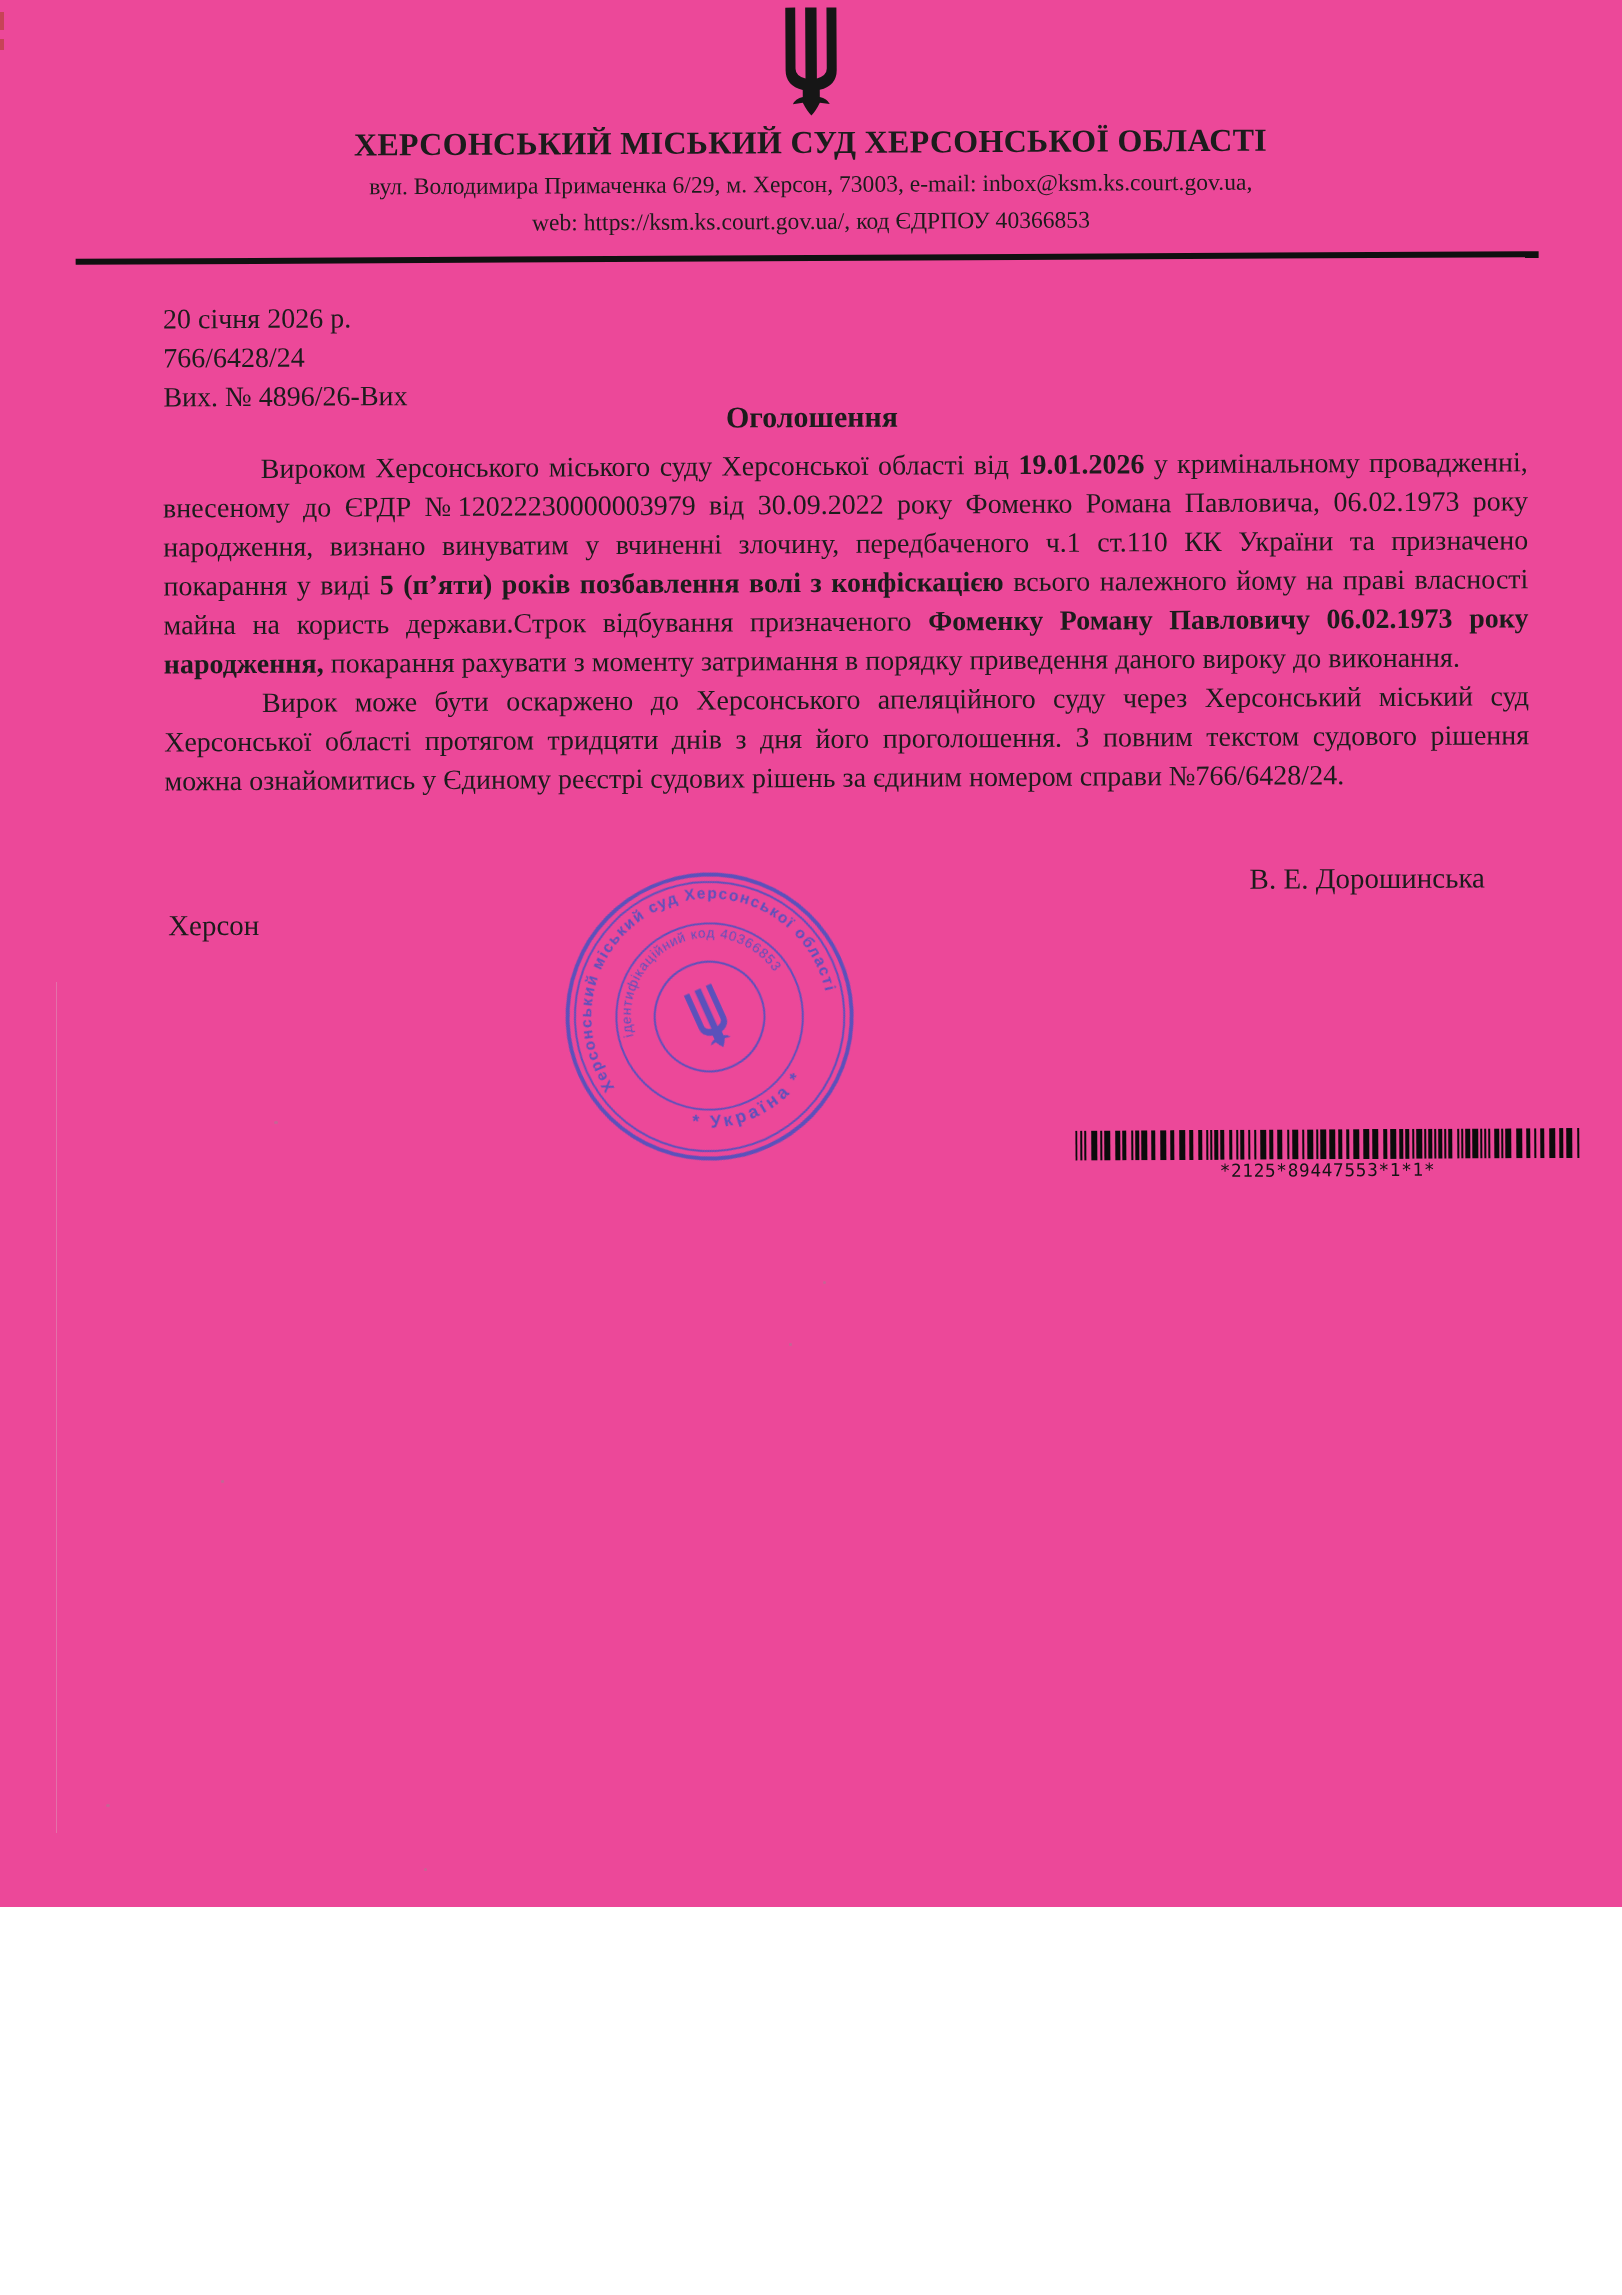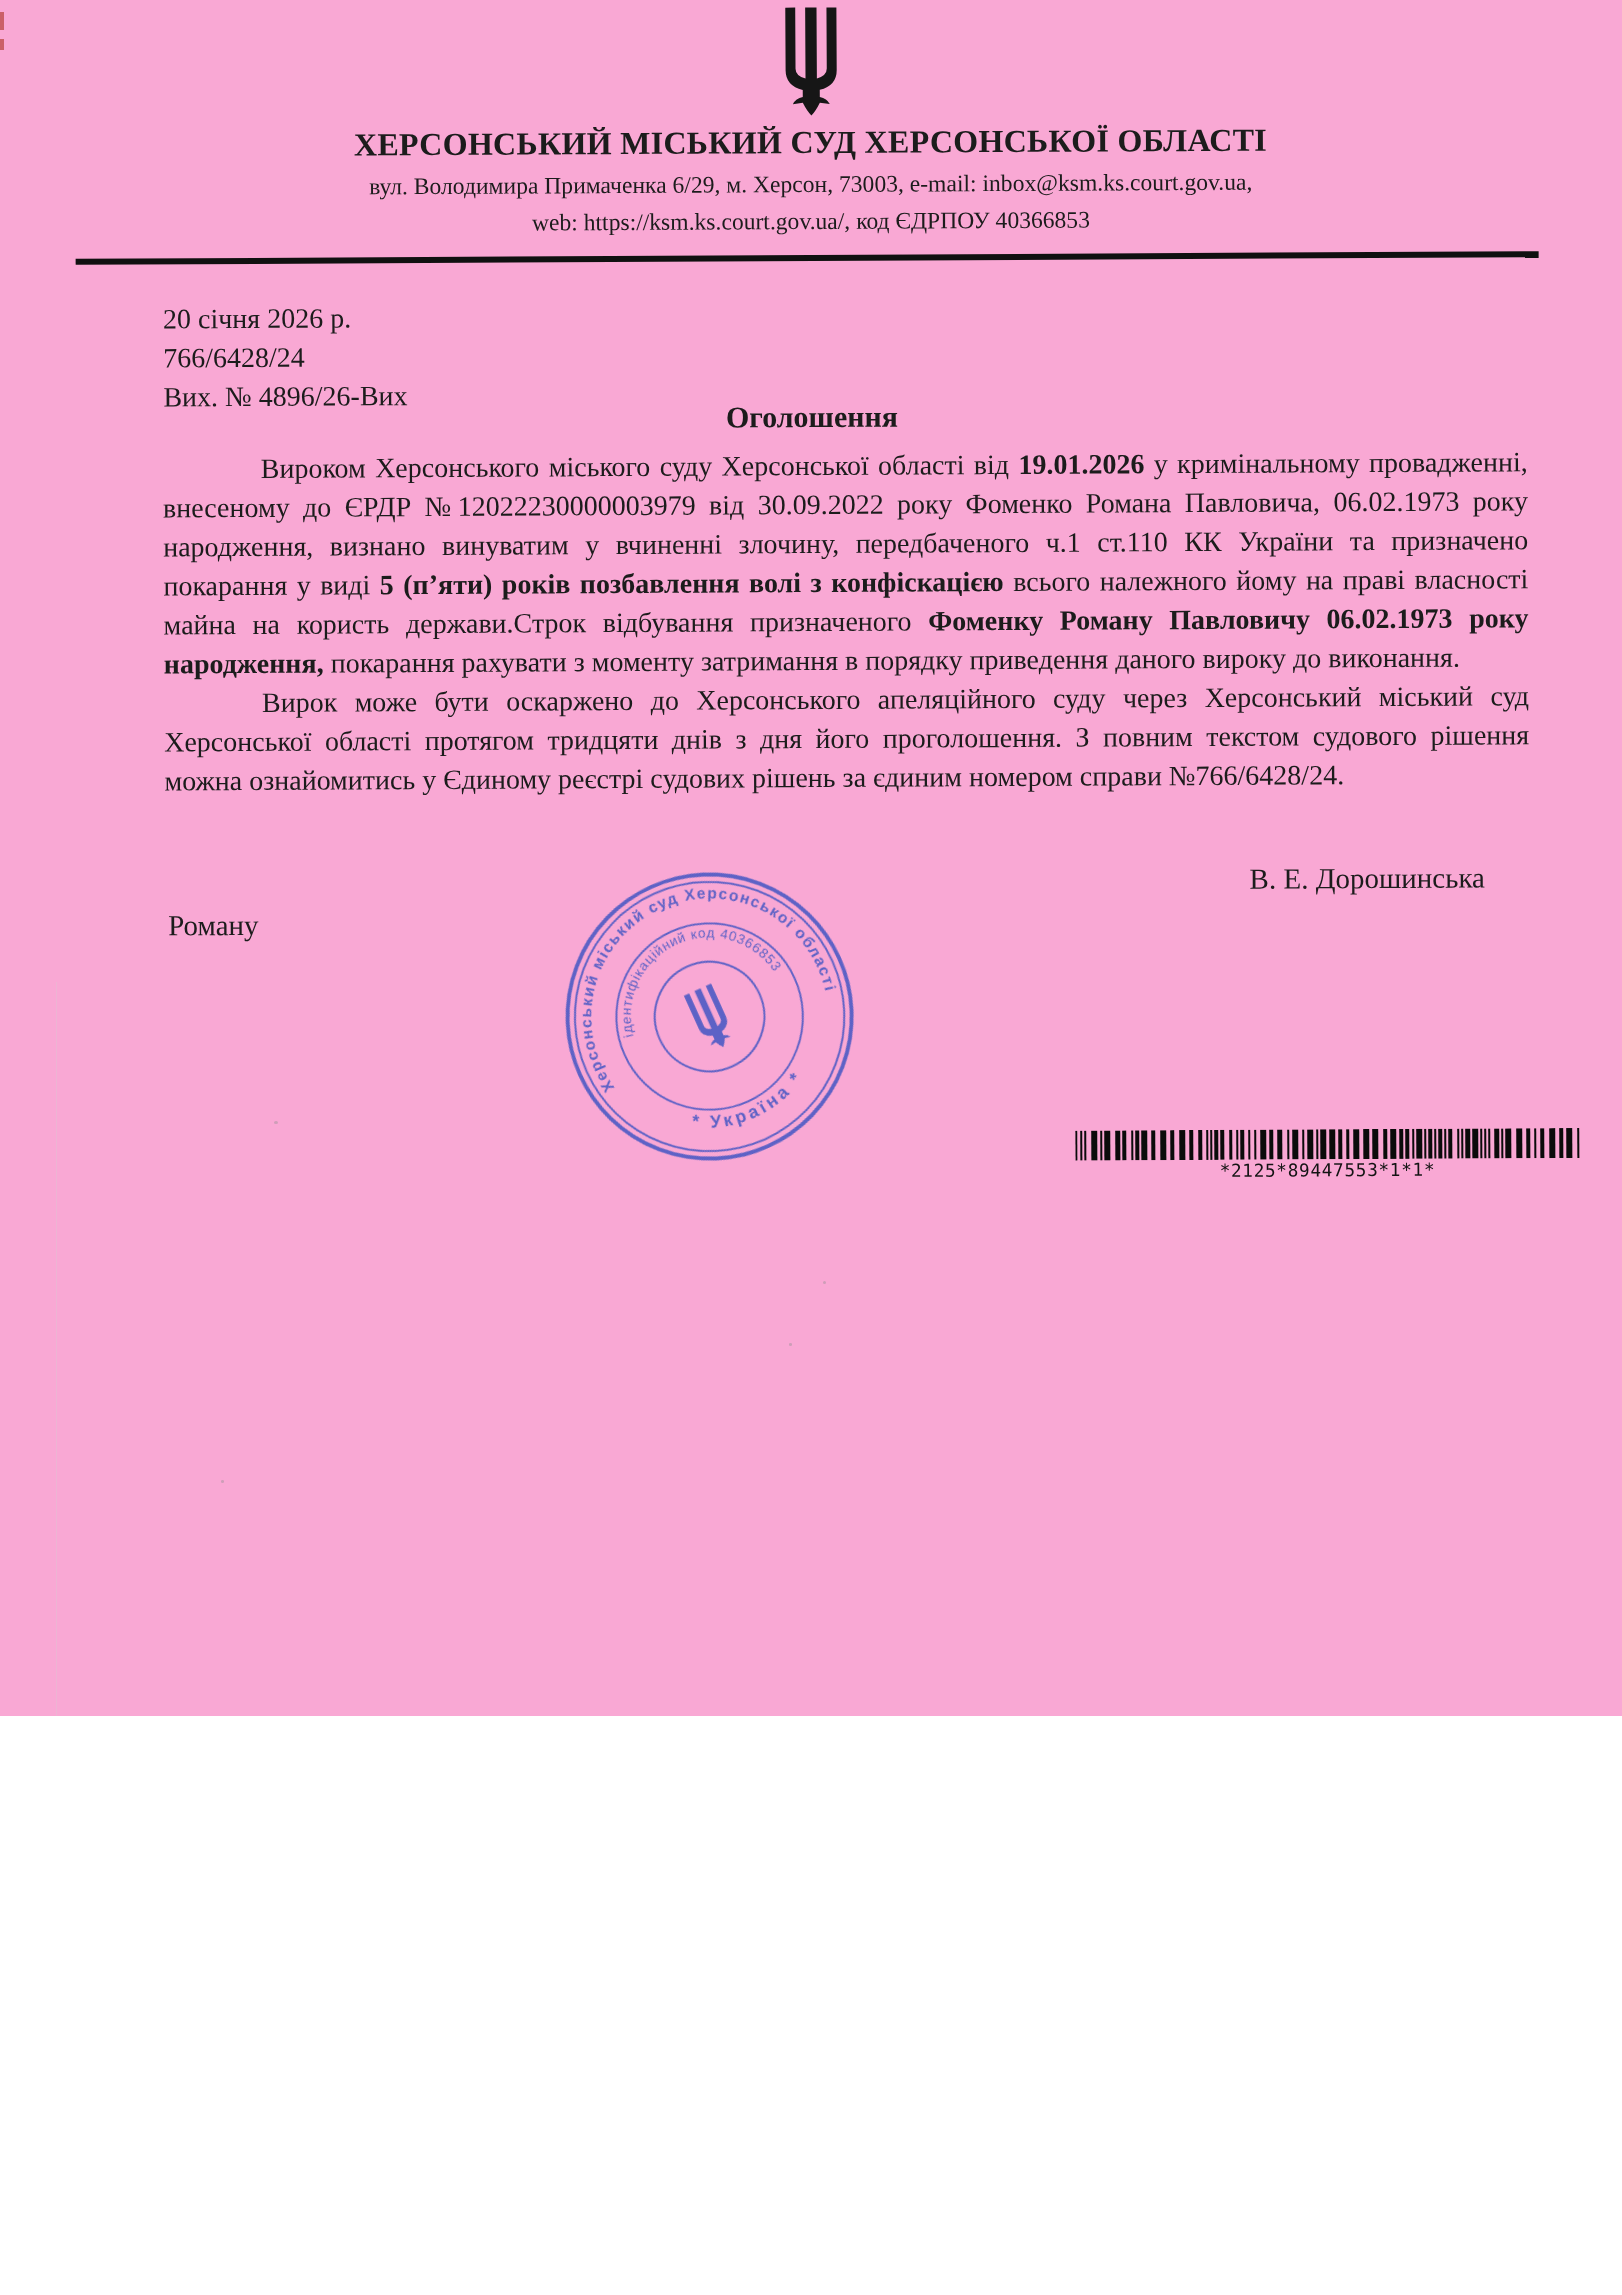--- a/index.html
+++ b/index.html
@@ -1,18 +1,18 @@
 <!DOCTYPE html>
 <html style="--stamp-ink: #3c53c3; --text-ink: #1c1c1c;font-size:10.5px"><head>
 <meta charset="utf-8">
 <style>
   html, body { margin:0; padding:0; background:#ffffff; }
   .page {
-    position:relative; width:1623px; height:1716px;
-    background:#f9a8d4; overflow:hidden;
+    position:relative; width:1623px; height:1907px;
+    background:#ec4899; overflow:hidden;
     font-family:"Liberation Serif","DejaVu Serif",serif;
     color:var(--text-ink,#1c1c1c);
   }
   .sheet { position:absolute; inset:0; transform:rotate(-0.3deg); transform-origin:811px 327px; }
 
   
   .emblem { position:absolute; left:777px; top:3.9px; width:71px; height:115px; }
   .emblem svg { width:100%; height:100%; }
   .court-name { position:absolute; top:124px; left:0; width:100%; text-align:center;
     font-size:32px; font-weight:700; letter-spacing:0.3px; }
@@ -90,21 +90,21 @@
     </div>
 
     <div class="doc-title">Оголошення</div>
 
     <div class="body-text">
       <p class="para"><span>Вироком Херсонського міського суду Херсонської області від </span><b>19.01.2026</b><span> у кримінальному провадженні, внесеному до ЄРДР №12022230000003979 від 30.09.2022 року Фоменко Романа Павловича, 06.02.1973 року народження, визнано винуватим у вчиненні злочину, передбаченого ч.1 ст.110 КК України та призначено покарання у виді </span><b>5 (п’яти) років позбавлення волі з конфіскацією</b><span> всього належного йому на праві власності майна на користь держави.Строк відбування призначеного </span><b>Фоменку Роману Павловичу 06.02.1973 року народження,</b><span> покарання рахувати з моменту затримання в порядку приведення даного вироку до виконання.</span></p>
       <p class="para">Вирок може бути оскаржено до Херсонського апеляційного суду через Херсонський міський суд Херсонської області протягом тридцяти днів з дня його проголошення. З повним текстом судового рішення можна ознайомитись у Єдиному реєстрі судових рішень за єдиним номером справи №766/6428/24.</p>
     </div>
 
     <div class="sig-name">В. Е. Дорошинська</div>
-    <div class="sig-label">Роману</div>
+    <div class="sig-label">Херсон</div>
 
     <div class="stamp">
       <svg viewBox="0 0 200 200">
         <defs>
           <path id="arcTop" d="M 25 128 A 80 80 0 1 1 175 128"></path>
           <path id="arcInner" d="M 52 122 A 53 53 0 1 1 148 122"></path>
           <path id="arcBottom" d="M 32 136 A 79 79 0 0 0 168 136"></path>
         </defs>
         <circle class="c1" cx="100" cy="100" r="96"></circle>
         <circle class="c2" cx="100" cy="100" r="91"></circle>

